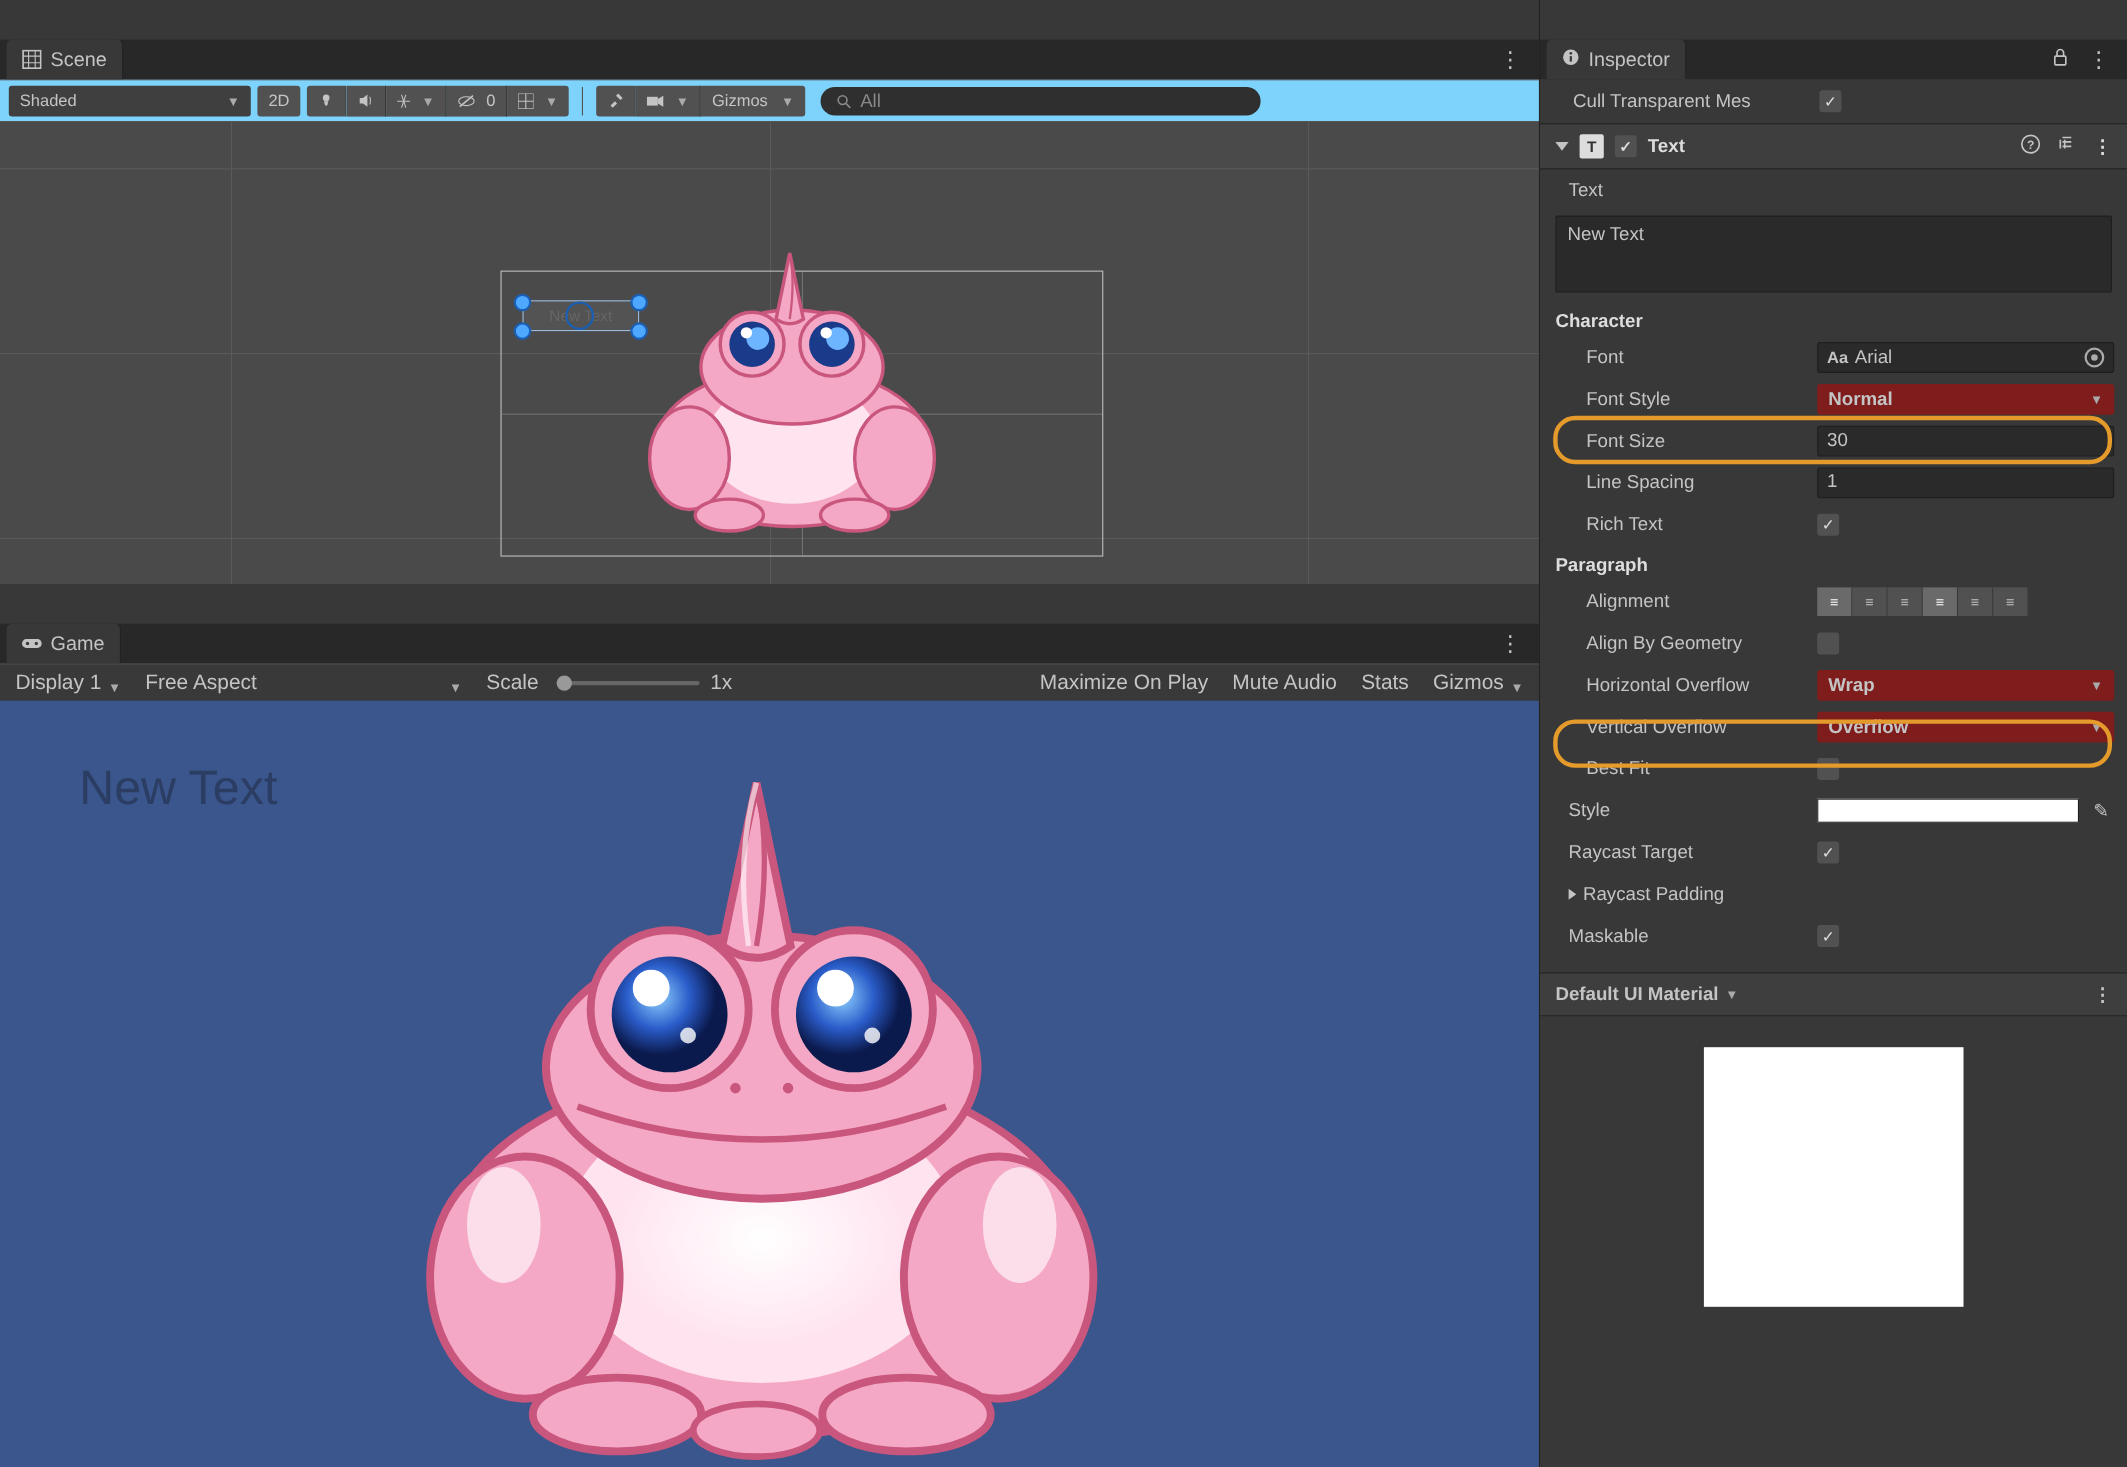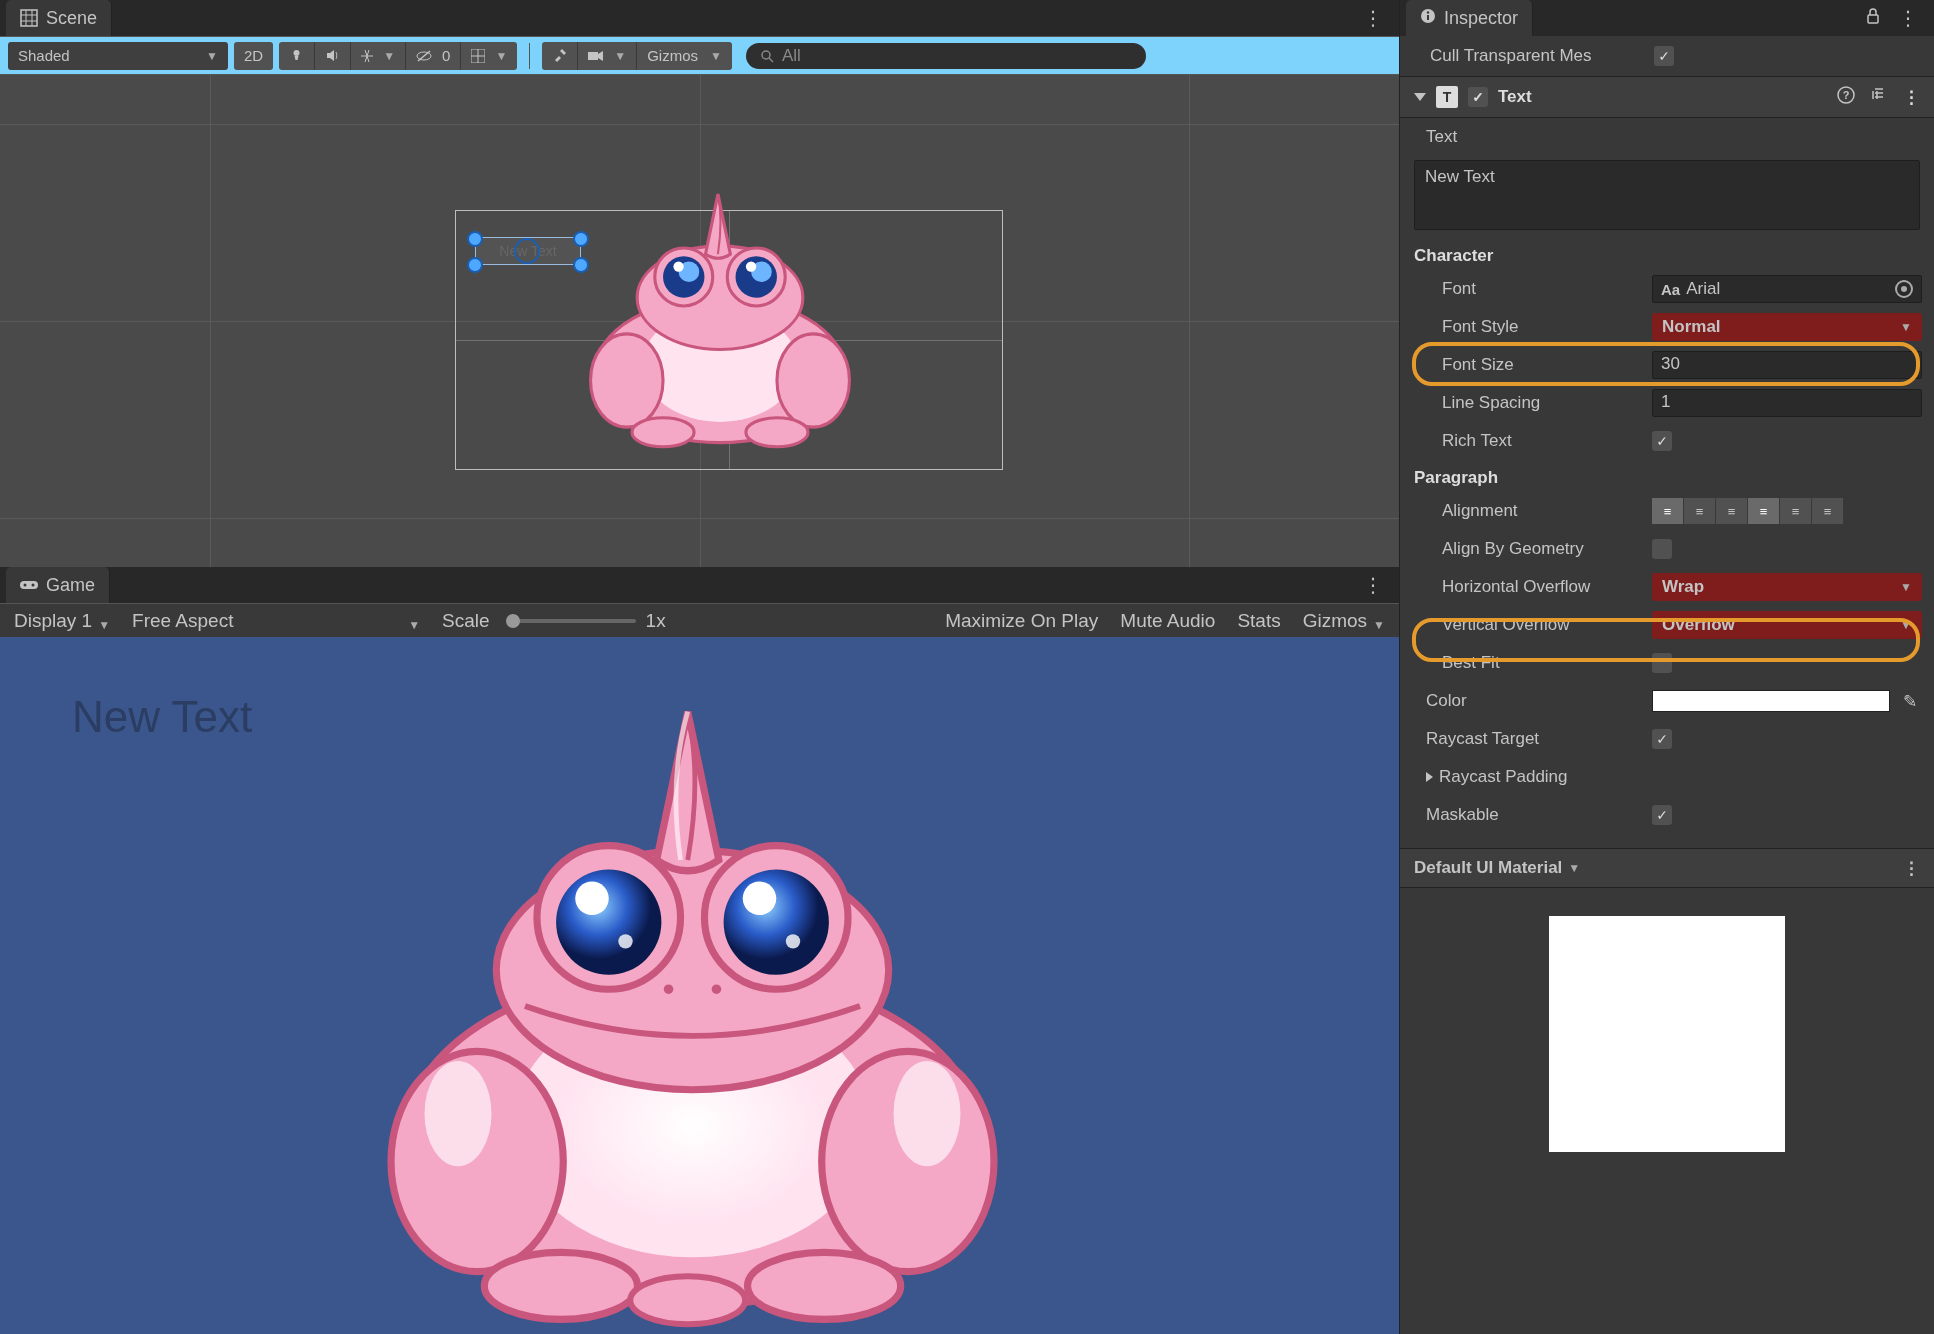--- a/index.html
+++ b/index.html
@@ -2,21 +2,21 @@
 <html><head>
 <meta charset="utf-8">
 <style>
 * { margin:0; padding:0; box-sizing:border-box; font-family:Arial,sans-serif; }
 body { background:#383838; color:#c4c4c4; font-size:17px; width:1934px; height:1334px; overflow:hidden; }
 .root { display:flex; height:100%; }
 .left { width:1400px; display:flex; flex-direction:column; border-right:1px solid #222; }
 .right { flex:1; background:#383838; display:flex; flex-direction:column; }
 
 
-.tab-strip { height:36px; background:#282828; display:flex; align-items:center; padding:0 6px; position:relative; }
+.tab-strip { height:36px; background:#282828; display:flex; align-items:center; padding:0 6px; position:relative;margin-top:36px; }
 .tab { height:36px; display:flex; align-items:center; padding:0 14px; background:#383838; border-right:1px solid #222; border-top-left-radius:5px; border-top-right-radius:5px; color:#c4c4c4; font-size:18px; gap:8px; }
 .tab-strip .kebab { margin-left:auto; padding:0 8px; font-size:20px; letter-spacing:2px; }
 .icon { display:inline-flex; }
 
 
 .scene-toolbar { height:38px; background:#7dd3fc; border-top:1px solid #555; display:flex; align-items:center; padding:0 8px; gap:6px; font-size:17px; }
 .tb-btn { height:28px; padding:0 10px; background:#515151; color:#c4c4c4; display:flex; align-items:center; justify-content:center; border-radius:3px; font-size:15px; gap:6px; }
 .tb-group { display:flex; gap:0; }
 .tb-group .tb-btn { border-radius:0; border-right:1px solid #393939; }
 .tb-group .tb-btn:first-child { border-top-left-radius:3px; border-bottom-left-radius:3px; }
@@ -416,21 +416,21 @@
             </div>
           </div>
       </div>
       <div class="row tight">
         <span class="label sub">Best Fit</span>
         <div class="val">
             <div class="check"></div>
           </div>
       </div>
       <div class="row tight">
-        <span class="label">Color</span>
+        <span class="label">Style</span>
         <div class="val">
             <div class="color-field">
               <div class="color-swatch"></div>
               <span class="eyedrop">✎</span>
             </div>
           </div>
       </div>
       <div class="row tight">
         <span class="label">Raycast Target</span>
         <div class="val">

